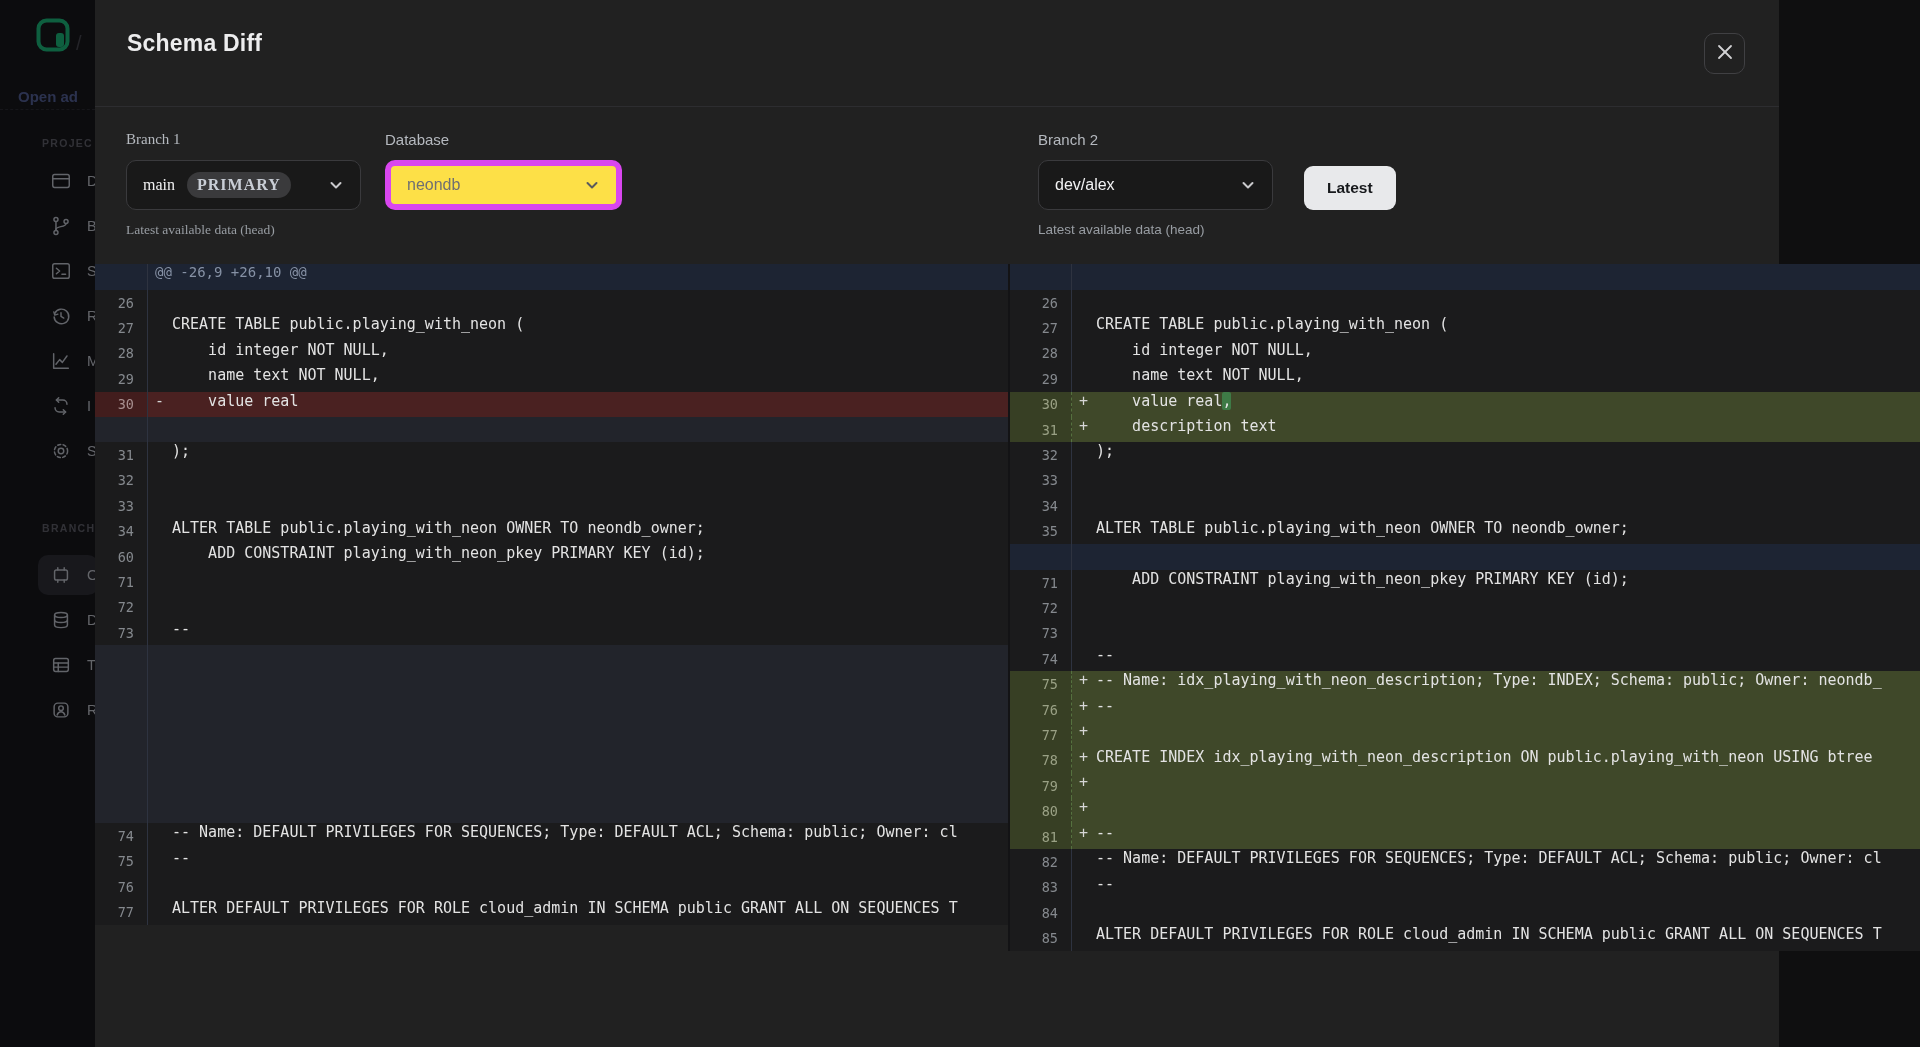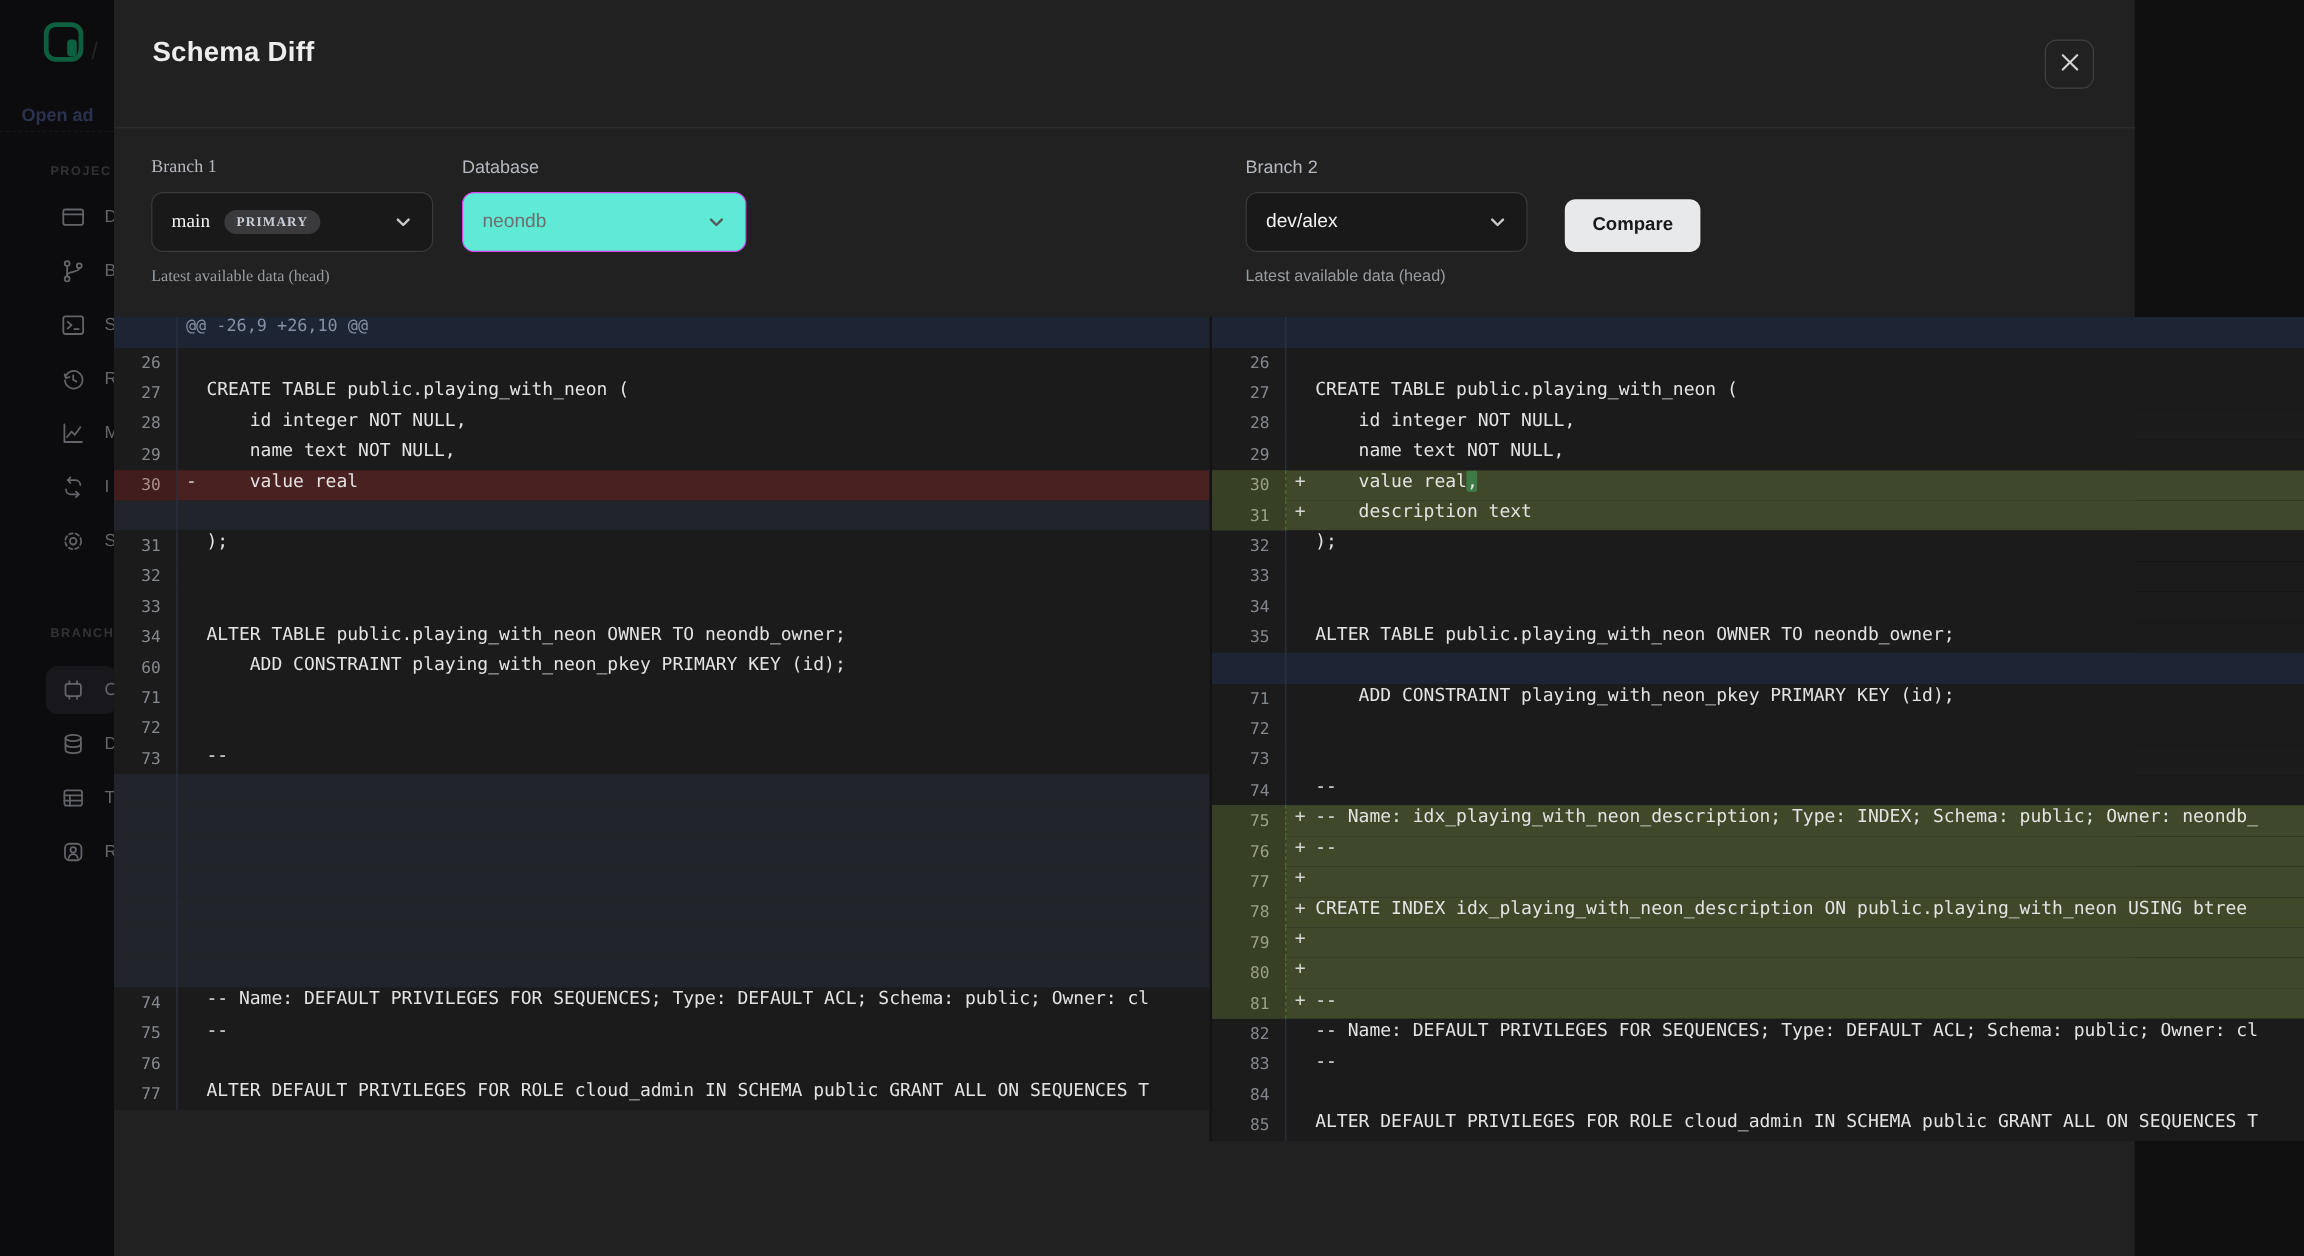--- a/index.html
+++ b/index.html
@@ -43,24 +43,24 @@
 
   
   .ctl-group { position:absolute; top:131px; }
   .g1 { left:31px;  width:235px;font-family:Liberation Serif, serif; }
   .g2 { left:290px; width:237px; }
   .g3 { left:943px; width:235px; }
   .ctl-label { font-size:15px; color:#b5b9bf; }
   .select { margin-top:12px; height:50px; border-radius:10px; display:flex;
             align-items:center; padding:0 16px; cursor:pointer; }
   .select.enabled { background:#191919; border:1px solid #3a3a3d; }
-  .select.disabled { background:#5eead4; border:1px solid #d946ef; cursor:default; }
+  .select.disabled { background:#fde047; border:6px solid #d946ef; cursor:default; }
   .sel-value { font-size:16px; color:#f2f2f3; }
   .select.disabled .sel-value { color:#6f6f72; }
-  .badge { margin-left:12px; background:#3a3a3c; color:#c9ced6; font-size:11px;
+  .badge { margin-left:12px; background:#3a3a3c; color:#c9ced6; font-size:16px;
            font-weight:700; letter-spacing:1px; padding:4px 10px; border-radius:999px; }
   .chev { margin-left:auto; width:16px; height:16px; }
   .chev svg { width:16px; height:16px; stroke:#c9c9cc; stroke-width:2; fill:none;
               stroke-linecap:round; stroke-linejoin:round; }
   .select.disabled .chev svg { stroke:#5a5a5e; }
   .hint { margin-top:12px; font-size:13.5px; color:#989da3; }
   .compare-btn { position:absolute; left:1209px; top:166px; height:44px; padding:0 23px;
                  background:#e8e9eb; color:#17191c; font-size:15.5px; font-weight:600;
                  border:none; border-radius:9px; cursor:pointer;
                  font-family:"Liberation Sans", sans-serif; }
@@ -271,21 +271,21 @@
       <span class="sel-value">dev/alex</span>
       <span class="chev">
         <svg viewBox="0 0 16 16">
             <polyline points="3.5,6 8,10.5 12.5,6"></polyline>
           </svg>
       </span>
     </div>
     <div class="hint">Latest available data (head)</div>
   </div>
 
-  <button class="compare-btn">Compare</button>
+  <button class="compare-btn">Latest</button>
 
   <div class="diff">
     <div class="pane pane-left" id="pane-left">
         <div class="drow hunk">
           <div class="gut"></div>
           <div class="codearea">
             <span class="hunktext">@@ -26,9 +26,10 @@</span>
           </div>
         </div>
         <div class="drow ctx">

